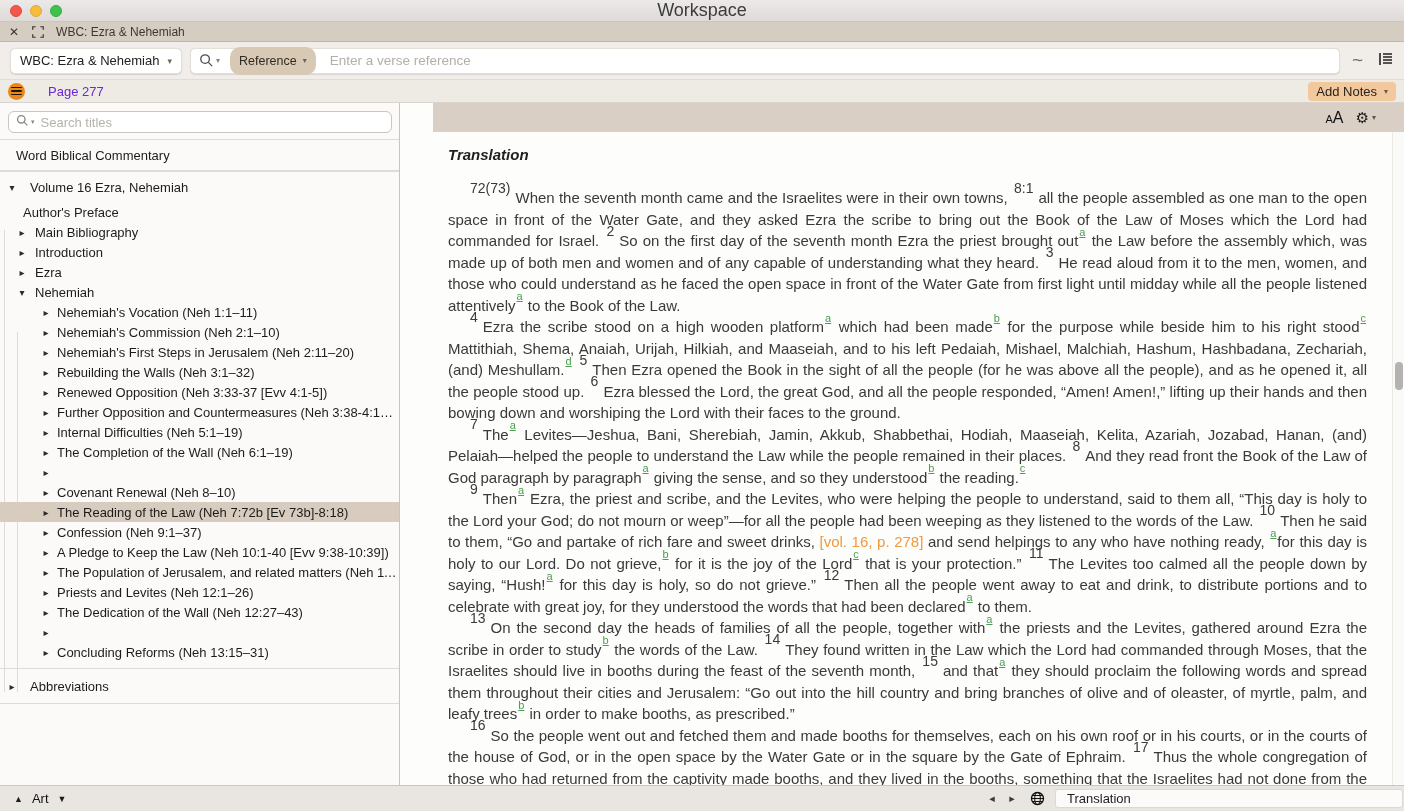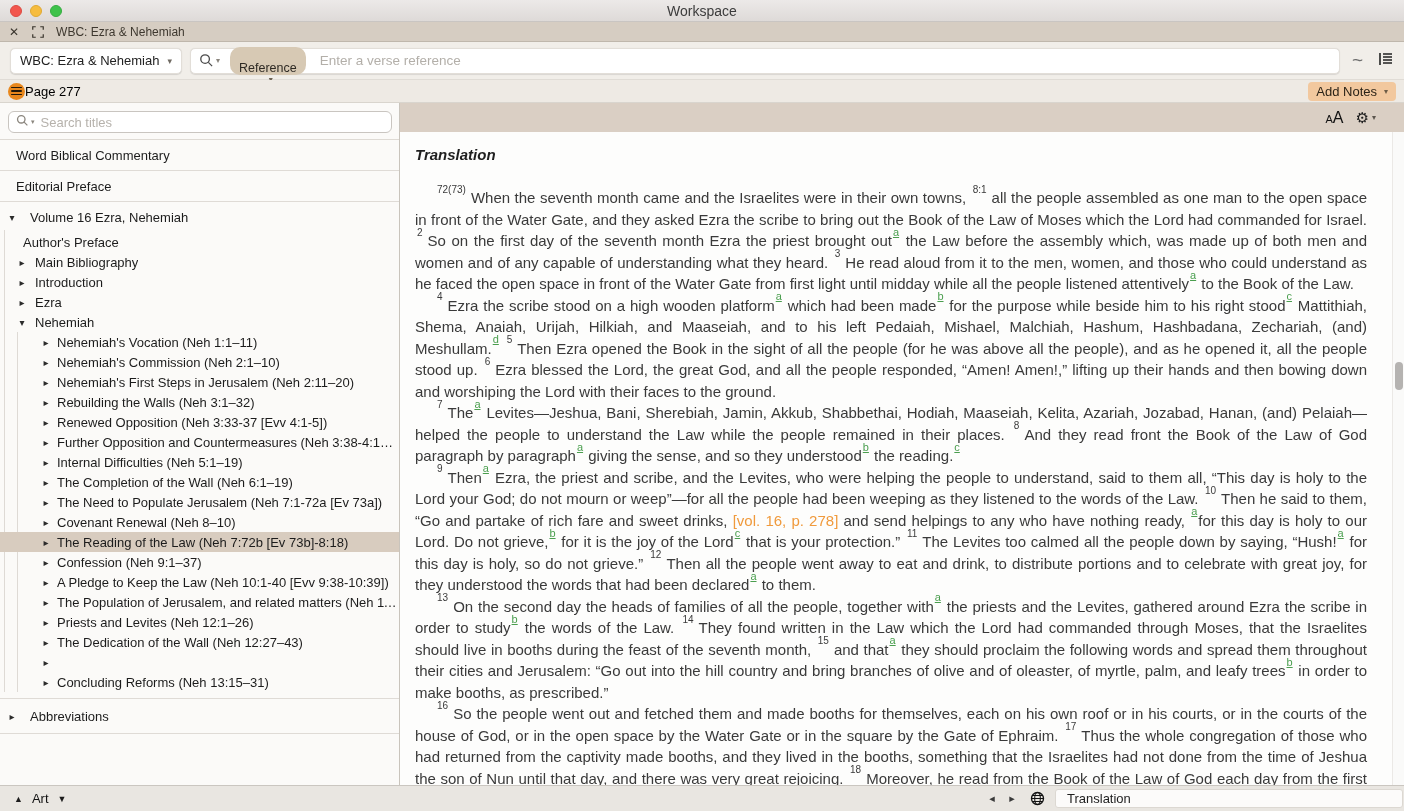--- a/index.html
+++ b/index.html
@@ -6,54 +6,54 @@
   *{box-sizing:border-box;font-family:"Liberation Sans",sans-serif;}
   .window{position:relative;width:1404px;height:811px;background:#fdfdfc;overflow:hidden;}
 
   
   .titlebar{position:absolute;top:0;left:0;right:0;height:22px;background:linear-gradient(#ece9e8,#dedad8);border-bottom:1px solid #c9c5c2;display:flex;align-items:center;}
   .lights{display:flex;gap:8px;margin-left:10px;}
   .light{width:12px;height:12px;border-radius:50%;}
   .light.red{background:#f2564d;border:0.5px solid #dd4a42;}
   .light.yellow{background:#f6bc3e;border:0.5px solid #e0a932;}
   .light.green{background:#3ec24a;border:0.5px solid #35ad41;}
-  .win-title{position:absolute;left:0;right:0;text-align:center;font-size:14px;color:#3c3c3c;font-weight:500;}
+  .win-title{position:absolute;left:0;right:0;text-align:center;font-size:18px;color:#3c3c3c;font-weight:500;}
 
   
   .tabbar{position:absolute;top:22px;left:0;right:0;height:20px;background:#d6cdc2;border-bottom:1px solid #bfb7ac;display:flex;align-items:center;color:#3e382f;}
   .tab-close{margin-left:9px;font-size:12px;color:#3a352d;cursor:default;line-height:1;}
   .tab-expand{margin-left:13px;display:inline-flex;}
   .tab-title{margin-left:12px;font-size:12px;color:#3e382f;}
 
   
   .toolbar{position:absolute;top:42px;left:0;right:0;height:38px;background:#f1eee9;border-bottom:1px solid #e0dcd6;display:flex;align-items:center;}
   .module-btn{margin-left:10px;height:26px;background:#fff;border:1px solid #e2ded8;border-radius:5px;box-shadow:0 0.5px 1px rgba(0,0,0,.12);display:flex;align-items:center;padding:0 9px;font-size:13px;color:#222;white-space:nowrap;}
   .module-btn .dd{margin-left:8px;font-size:9px;color:#6f6a62;}
   .searchfield{flex:none;width:1150px;margin-left:8px;height:26px;background:#fff;border:1px solid #e2ded8;border-radius:5px;box-shadow:0 0.5px 1px rgba(0,0,0,.10);display:flex;align-items:center;padding:0 8px;}
   .mag{display:inline-flex;margin-right:2px;}
   .mag-dd{font-size:8px;color:#8a857d;margin-right:10px;}
-  .scope-pill{height:16px;background:#d7c9b4;border-radius:10px;display:flex;align-items:center;padding:14px 9px;font-size:12.5px;color:#2e2a24;font-weight:500;white-space:nowrap;flex-direction:column;}
+  .scope-pill{height:16px;background:#d7c9b4;border-radius:10px;display:flex;align-items:center;padding:14px 9px;font-size:12.5px;color:#2e2a24;font-weight:500;white-space:nowrap;}
   .scope-pill .dd{margin-left:6px;font-size:8px;color:#6d6354;}
   .verse-input{flex:1;border:none;outline:none;font-size:13.5px;color:#333;margin-left:12px;background:transparent;}
   .verse-input::placeholder{color:#b3afa9;}
   .tb-icons{display:flex;align-items:center;margin-left:12px;gap:15px;color:#2c2c2c;}
   .icon-tilde{font-size:19px;color:#6e6e6e;line-height:0;position:relative;top:-1px;}
   .icon-oplus{font-size:18px;line-height:0;}
   .icon-recycle{font-size:17px;line-height:0;}
 
   
   .pagebar{position:absolute;top:80px;left:0;right:0;height:23px;background:#eeeae4;border-bottom:1px solid #d9d5ce;display:flex;align-items:center;}
   .pageicon{width:17px;height:17px;border-radius:50%;background:#e8871c;margin-left:8px;display:flex;flex-direction:column;justify-content:center;gap:2px;padding:0 3px;}
   .pageicon i{display:block;height:1.6px;background:#22180a;border-radius:1px;}
-  .page-label{margin-left:0;font-size:13px;color:#000000;font-weight:500;}
+  .page-label{margin-left:23px;font-size:13px;color:#6d28d9;font-weight:500;}
   .addnotes{position:absolute;right:8px;top:2px;height:19px;background:#f2c89e;border:none;border-radius:4px;display:flex;align-items:center;padding:0 8px;font-size:13px;color:#2b2317;}
   .addnotes .dd{margin-left:7px;font-size:8px;color:#6d5c46;}
 
   
-  .bodywrap{position:absolute;top:103px;left:0;right:0;bottom:26px;display:flex;}
+  .bodywrap{position:absolute;top:103px;left:0;right:0;bottom:26px;display:flex;gap:33px;}
   .sidebar{width:400px;flex:none;background:#fbfaf8;position:relative;overflow:hidden;}
   .sb-search{margin:8px 8px 6px 8px;height:22px;background:#fff;border:1px solid #c9c5c0;border-radius:6px;display:flex;align-items:center;padding:0 7px;}
   .sb-search .dd{font-size:7px;color:#8a857d;margin:0 4px 0 2px;}
   .sb-input{flex:1;border:none;outline:none;font-size:13px;color:#333;background:transparent;}
   .sb-input::placeholder{color:#b6b2ac;}
   .sb-topdivider{height:1px;background:#dedad4;}
   .toc{position:relative;}
   .guide{position:absolute;width:1px;background:#dedad5;}
   .g1{left:4px;top:90px;height:462px;}
   .g2{left:17px;top:192px;height:360px;}
@@ -80,21 +80,21 @@
   .mh-ctrls{position:absolute;right:28px;display:flex;align-items:center;gap:12px;}
   .aA{color:#111;line-height:1;}
   .aA .sm{font-size:11px;}
   .aA .lg{font-size:16px;}
   .gear{font-size:15px;color:#1d1d1d;display:flex;align-items:center;}
   .gear .dd{font-size:8px;color:#5c564e;margin-left:3px;}
   .content{position:absolute;top:29px;left:0;right:12px;bottom:0;padding:6px 25px 0 15px;overflow:hidden;}
   .transhead{margin:8px 0 0 0;font-size:15px;font-style:italic;font-weight:bold;color:#1f1f1f;}
   .paras{margin-top:24px;}
   .para{margin:0;font-size:15px;line-height:21.5px;color:#3a3a3a;text-align:justify;text-indent:20px;}
-  sup.v{font-size:10px;line-height:0;position:relative;top:-4.5px;color:#3a3a3a;margin:0 5px 0 2px;text-decoration:none;}
+  sup.v{font-size:14px;line-height:0;position:relative;top:-4.5px;color:#3a3a3a;margin:0 5px 0 2px;text-decoration:none;}
   sup.f{font-size:11px;line-height:0;position:relative;top:-4.5px;color:#4a9e4e;text-decoration:underline;margin:0 1px;}
   .pg{color:#f09a3c;}
   .vscroll{position:absolute;top:29px;right:0;bottom:0;width:12px;background:#fafaf9;border-left:1px solid #ebe9e6;}
   .vthumb{position:absolute;top:230px;left:2px;width:8px;height:28px;border-radius:4px;background:#b5b3b1;}
 
   
   .bottombar{position:absolute;left:0;right:0;bottom:0;height:26px;background:#e9e6e1;border-top:1px solid #cac6c0;display:flex;align-items:center;}
   .art-ctrl{display:flex;align-items:center;margin-left:14px;gap:9px;color:#111;}
   .art-ctrl .tri{font-size:9px;color:#1c1c1c;}
   .art-ctrl .lbl{font-size:13px;}
@@ -187,24 +187,20 @@
       </div>
       <div class="sb-topdivider"></div>
       <div class="toc">
         <div class="guide g1"></div>
         <div class="guide g2"></div>
       <div class="toc-row lvl0">
             <span class="arrow none"></span>
             <span class="lbl">Word Biblical Commentary</span>
           </div>
           <div class="toc-divider"></div>
-          <div class="toc-row lvl0">
-            <span class="arrow none"></span>
-            <span class="lbl">Editorial Preface</span>
-          </div>
           <div class="toc-divider"></div>
           <div class="toc-row lvl0">
             <span class="arrow">▾</span>
             <span class="lbl">Volume 16 Ezra, Nehemiah</span>
           </div>
           <div class="toc-row lvl1">
             <span class="arrow none"></span>
             <span class="lbl">Author's Preface</span>
           </div>
           <div class="toc-row lvl1">
@@ -250,21 +246,20 @@
           <div class="toc-row lvl2">
             <span class="arrow">▸</span>
             <span class="lbl">Internal Difficulties (Neh 5:1–19)</span>
           </div>
           <div class="toc-row lvl2">
             <span class="arrow">▸</span>
             <span class="lbl">The Completion of the Wall (Neh 6:1–19)</span>
           </div>
           <div class="toc-row lvl2">
             <span class="arrow">▸</span>
-            <span class="lbl">The Need to Populate Jerusalem (Neh 7:1-72a [Ev 73a])</span>
           </div>
           <div class="toc-row lvl2">
             <span class="arrow">▸</span>
             <span class="lbl">Covenant Renewal (Neh 8–10)</span>
           </div>
           <div class="toc-row lvl2 selected">
             <span class="arrow">▸</span>
             <span class="lbl">The Reading of the Law (Neh 7:72b [Ev 73b]-8:18)</span>
           </div>
           <div class="toc-row lvl2">

